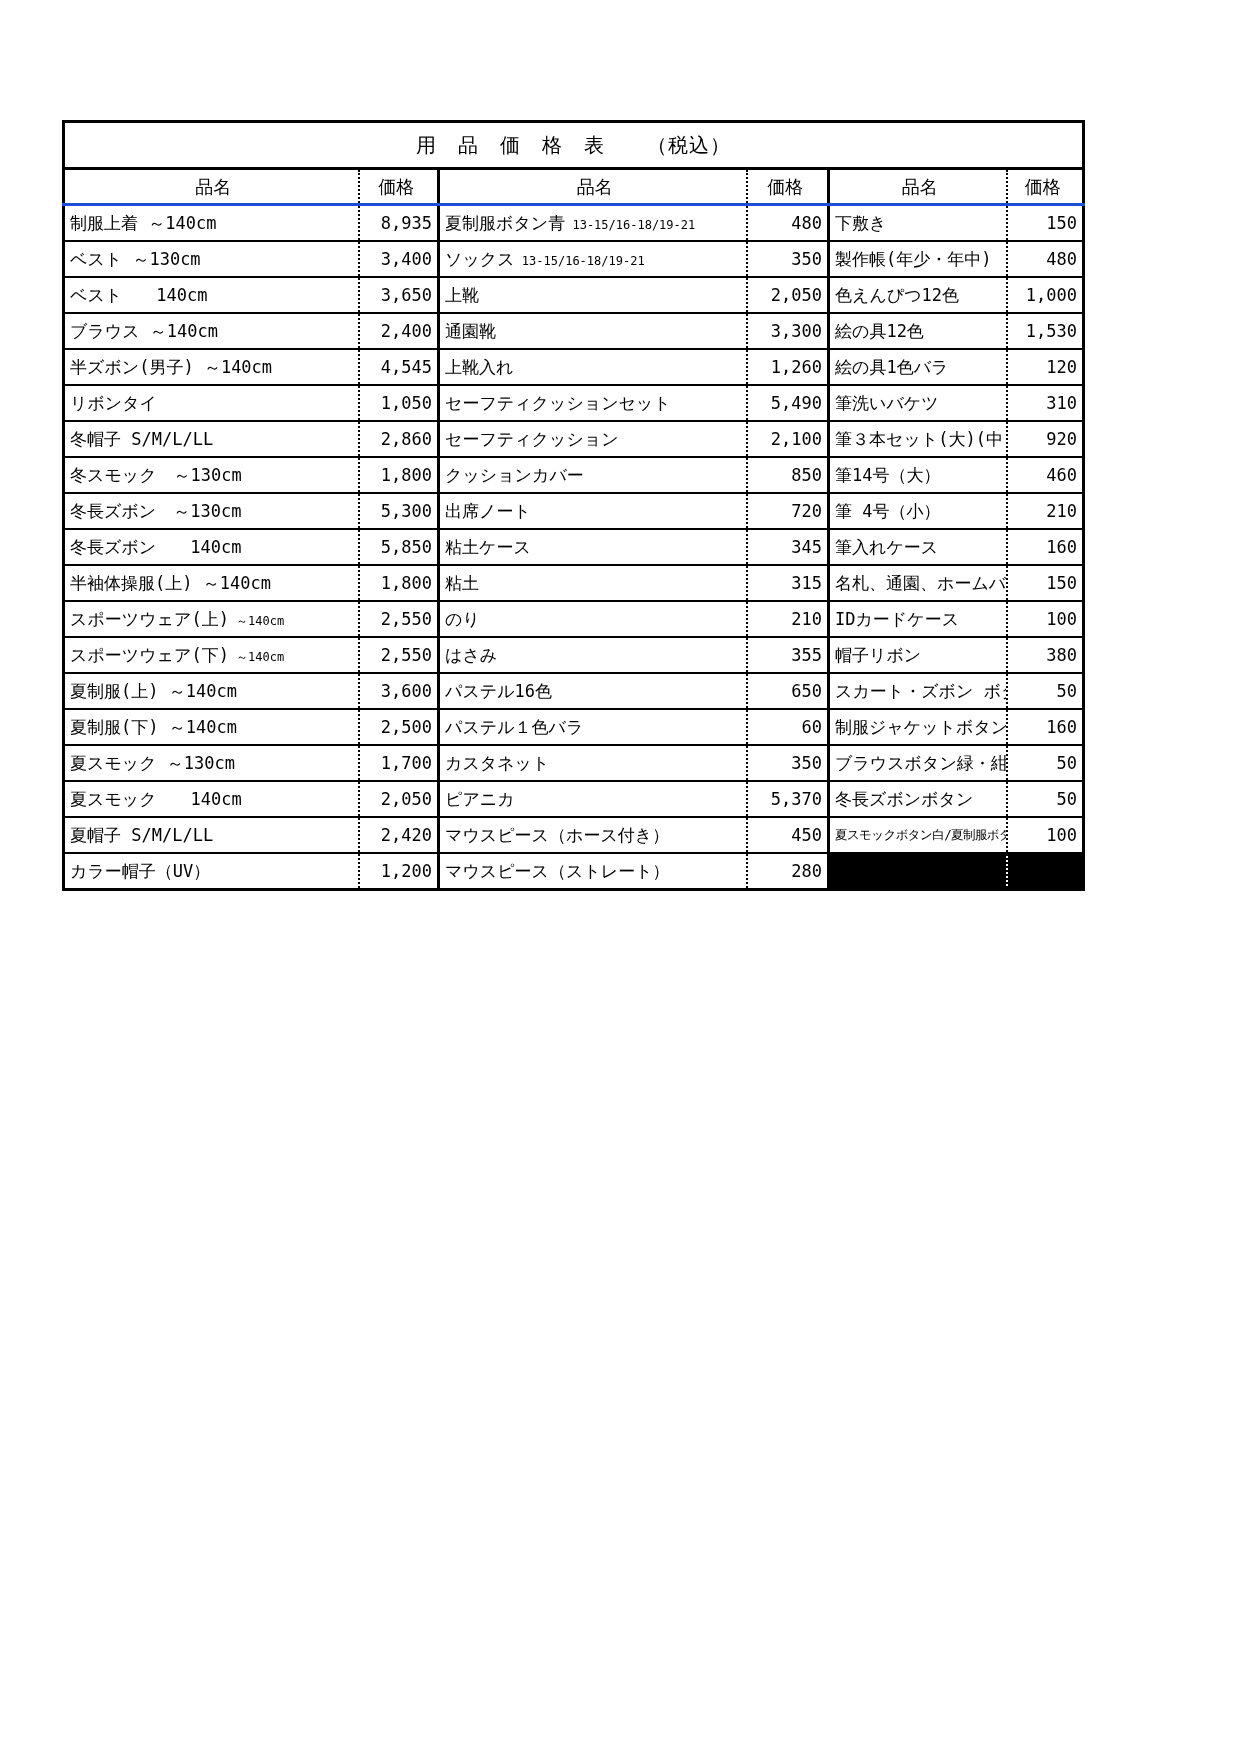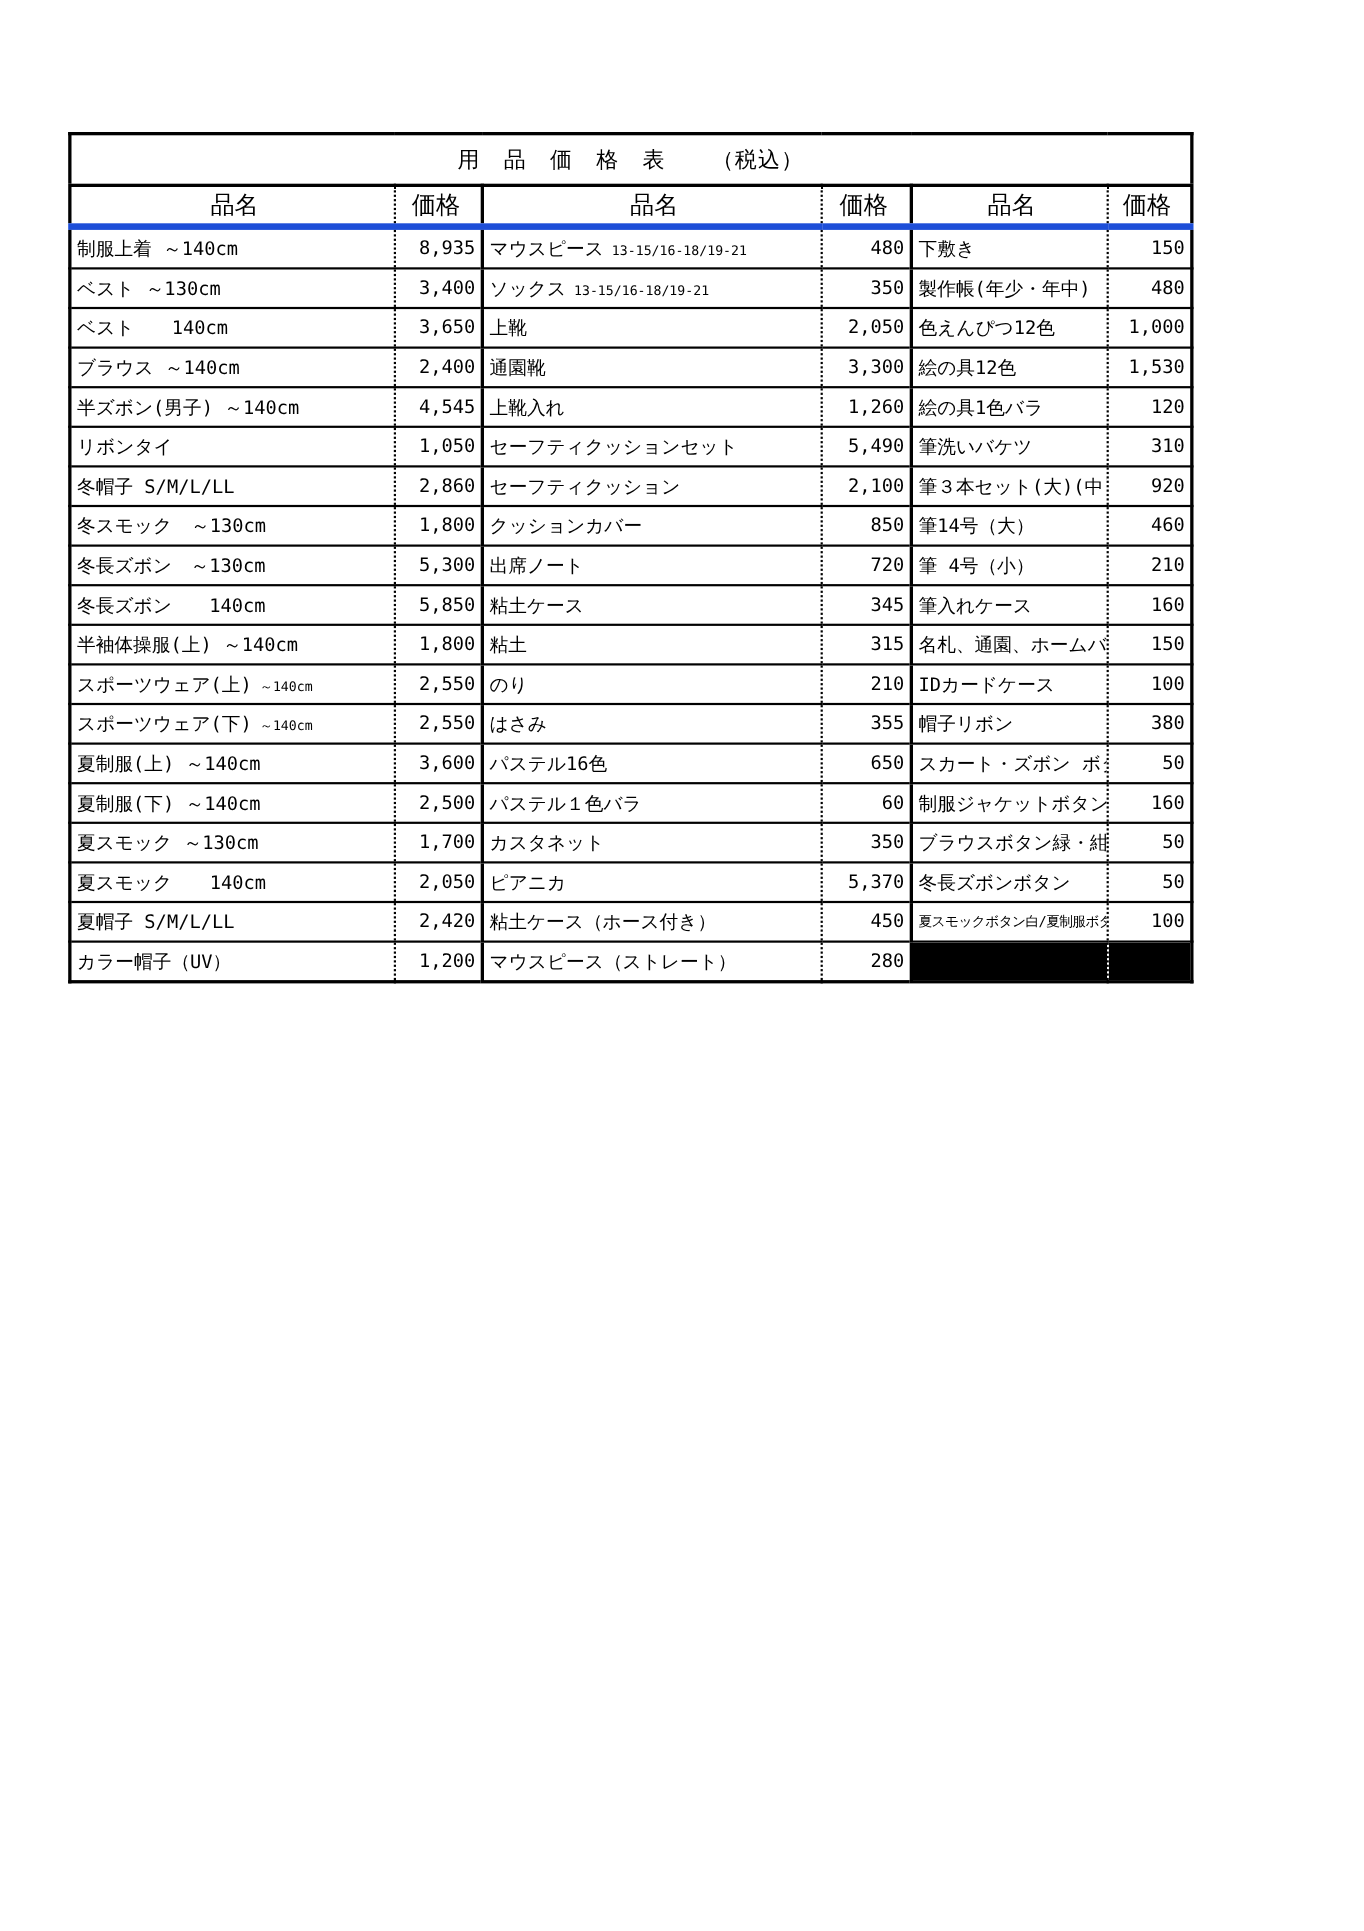--- a/index.html
+++ b/index.html
@@ -24,22 +24,22 @@
   tr.title-row td {
     height: 42px;
     text-align: center;
     font-size: 20px;
     border-bottom: 3px solid #000;
     letter-spacing: 1px;
   }
   tr.header-row td {
     height: 31px;
     text-align: center;
-    font-size: 22px;
-    border-bottom: 6px solid #1d4ed8;
+    font-size: 18px;
+    border-bottom: 3px solid #1d4ed8;
   }
   tbody td {
     height: 32px;
     font-size: 17px;
     border-bottom: 2px solid #000;
   }
   .name-cell { text-align: left; padding-left: 5px; }
   .price-cell {
     text-align: right;
     padding-right: 5px;
@@ -73,21 +73,21 @@
         <td class="name-cell" style="text-align:center">品名</td>
         <td class="price-cell thick-right" style="text-align:center">価格</td>
         <td class="name-cell" style="text-align:center">品名</td>
         <td class="price-cell" style="text-align:center">価格</td>
       </tr>
     </thead>
     <tbody>
         <tr>
           <td class="name-cell"><span>制服上着 ～140cm</span></td>
           <td class="price-cell thick-right">8,935</td>
-          <td class="name-cell"><span>マウスピース</span><span class="small"> 13-15/16-18/19-21</span></td>
+          <td class="name-cell"><span>夏制服ボタン青</span><span class="small"> 13-15/16-18/19-21</span></td>
           <td class="price-cell thick-right">480</td>
           <td class="name-cell"><span>下敷き</span></td>
           <td class="price-cell">150</td>
         </tr>
         <tr>
           <td class="name-cell"><span>ベスト ～130cm</span></td>
           <td class="price-cell thick-right">3,400</td>
           <td class="name-cell"><span>ソックス</span><span class="small"> 13-15/16-18/19-21</span></td>
           <td class="price-cell thick-right">350</td>
           <td class="name-cell"><span>製作帳(年少・年中)</span></td>
@@ -209,21 +209,21 @@
           <td class="name-cell"><span>夏スモック　　140cm</span></td>
           <td class="price-cell thick-right">2,050</td>
           <td class="name-cell"><span>ピアニカ</span></td>
           <td class="price-cell thick-right">5,370</td>
           <td class="name-cell"><span>冬長ズボンボタン</span></td>
           <td class="price-cell">50</td>
         </tr>
         <tr>
           <td class="name-cell"><span>夏帽子 S/M/L/LL</span></td>
           <td class="price-cell thick-right">2,420</td>
-          <td class="name-cell"><span>粘土ケース（ホース付き）</span></td>
+          <td class="name-cell"><span>マウスピース（ホース付き）</span></td>
           <td class="price-cell thick-right">450</td>
           <td class="name-cell small-full"><span>夏スモックボタン白/夏制服ボタン青</span></td>
           <td class="price-cell">100</td>
         </tr>
         <tr>
           <td class="name-cell"><span>カラー帽子（UV）</span></td>
           <td class="price-cell thick-right">1,200</td>
           <td class="name-cell"><span>マウスピース（ストレート）</span></td>
           <td class="price-cell thick-right">280</td>
           <td class="name-cell blackout"></td>

